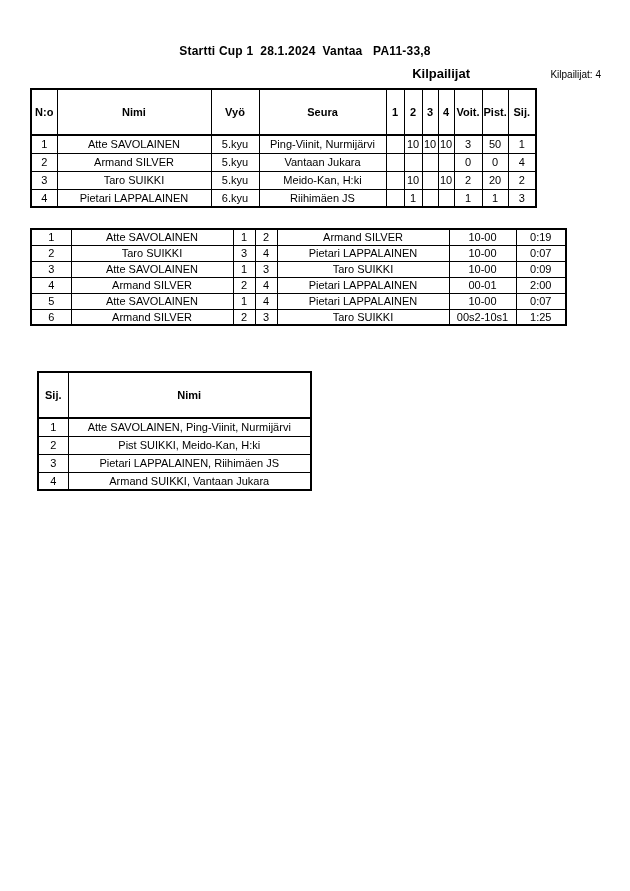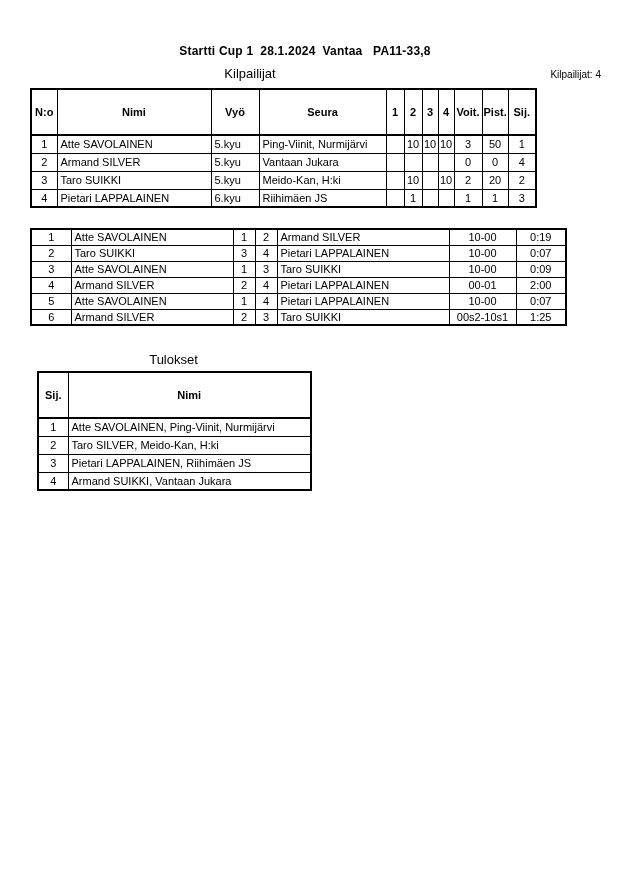--- a/index.html
+++ b/index.html
@@ -11,22 +11,22 @@
     position:relative;
   }
   .page { position:absolute; top:0; left:0; width:630px; height:891px; background:#fff; }
 
   .title {
     position:absolute; top:44px; left:0; width:610px;
     text-align:center; font-size:12px; font-weight:bold;
     white-space:pre; letter-spacing:0.2px;
   }
   .sec-heading {
-    position:absolute; text-align:center;
-    font-size:13px; font-weight:normal;
+    position:absolute; text-align:right;
+    font-size:13px; font-weight:bold;
   }
   .h-kilpailijat { top:66px; left:30px; width:440px; }
   .h-ottelut    { top:212px; left:30px; width:485px; }
   .h-tulokset   { top:352px; left:37px; width:273px; }
   .count {
     position:absolute; top:69px; right:29px;
     font-size:10px;
   }
 
   table {
@@ -37,21 +37,21 @@
   }
   th, td {
     border:1px solid #000;
     font-size:11px;
     overflow:hidden; white-space:nowrap;
   }
   th { font-weight:bold; text-align:center; padding:16px 1px;margin-left:20px; }
   tr.hdr th { border-bottom:2px solid #000; }
   td { padding:0 3px; }
   td.c { text-align:center; padding:0; }
-  td.l { text-align:left; }
+  td.l { text-align:center; }
 
   .t-kilpailijat { top:88px;  left:30px; width:505px; }
   .t-kilpailijat tr { height:18px; }
   .t-ottelut     { top:228px; left:30px; width:535px; }
   .t-ottelut tr { height:16px; }
   .t-tulokset    { top:371px; left:37px; width:273px; }
   .t-tulokset tr { height:18px; }
 </style>
 </head>
 <body>
@@ -207,39 +207,38 @@
       <td class="l">Armand SILVER</td>
       <td class="c">2</td>
       <td class="c">3</td>
       <td class="l">Taro SUIKKI</td>
       <td class="c">00s2-10s1</td>
       <td class="c">1:25</td>
     </tr>
   </tbody>
     </table>
 
-  <div class="sec-heading h-tulokset">Tulokset</div>
 
   <table class="t-tulokset">
     <colgroup>
       <col style="width:30px">
         <col style="width:243px">
     </colgroup>
     <tbody>
         <tr class="hdr">
       <th>Sij.</th>
       <th>Nimi</th>
     </tr>
     <tr>
       <td class="c">1</td>
       <td class="l">Atte SAVOLAINEN, Ping-Viinit, Nurmijärvi</td>
     </tr>
     <tr>
       <td class="c">2</td>
-      <td class="l">Taro SILVER, Meido-Kan, H:ki</td>
+      <td class="l">Pist SUIKKI, Meido-Kan, H:ki</td>
     </tr>
     <tr>
       <td class="c">3</td>
       <td class="l">Pietari LAPPALAINEN, Riihimäen JS</td>
     </tr>
     <tr>
       <td class="c">4</td>
       <td class="l">Armand SUIKKI, Vantaan Jukara</td>
     </tr>
   </tbody>

